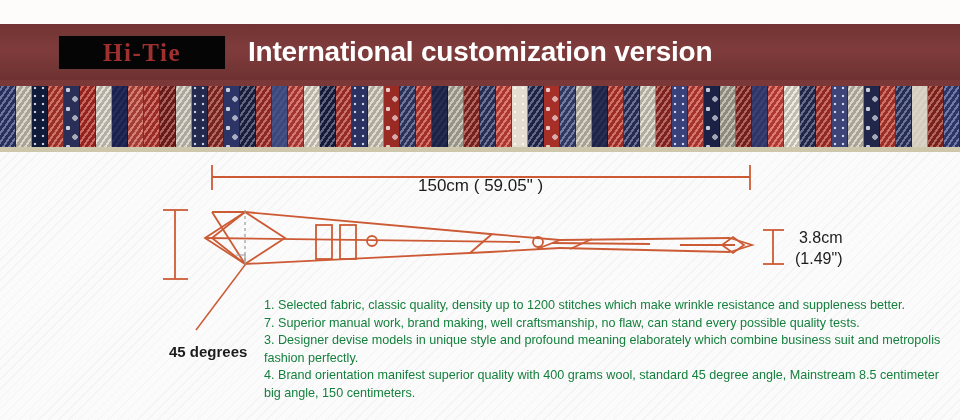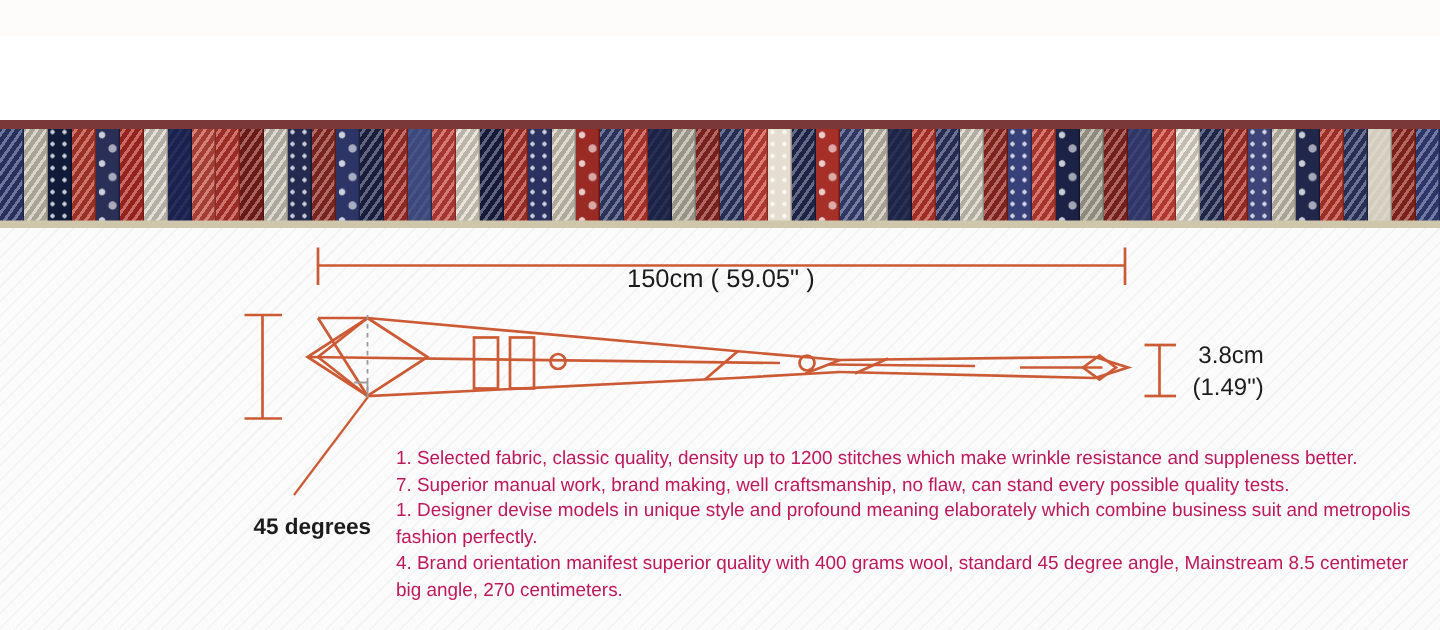--- a/index.html
+++ b/index.html
@@ -162,31 +162,37 @@
     font-size: 15px;
     font-weight: bold;
   }
 
   .spec-list {
     position: absolute;
     left: 264px; top: 297px;
     width: 690px;
     font-size: 12.6px;
     line-height: 17.6px;
-    color: #be185d;
+    color: #15803d;
   }
   .spec-list div { white-space: normal; }
 </style>
 </head>
 <body>
 
 <div id="page">
 
   <div class="top-gutter"></div>
 
+  <div class="header-bar">
+    <div class="logo-box">
+      <span class="logo-text">Hi-Tie</span>
+    </div>
+    <div class="header-title">International customization version</div>
+  </div>
 
   <div class="photo-strip">
     <div class="strip-topband"></div>
     <div class="strip-inner" id="strip-inner">
         <div class="tie " style="background: rgb(47, 58, 110); flex: 1 1 16px;"></div>
         <div class="tie " style="background: rgb(201, 195, 180); flex: 1 1 16px;"></div>
         <div class="tie dots" style="background: rgb(16, 27, 58); flex: 1 1 16px;"></div>
         <div class="tie " style="background: rgb(184, 58, 46); flex: 1 1 16px;"></div>
         <div class="tie floral" style="background: rgb(42, 47, 88); flex: 1 1 16px;"></div>
         <div class="tie " style="background: rgb(176, 42, 34); flex: 1 1 16px;"></div>
@@ -313,17 +319,17 @@
   <div class="lbl dim-right">
     <div>3.8cm</div>
     <div>(1.49")</div>
   </div>
 
   <div class="lbl angle-lbl">45 degrees</div>
 
   <div class="spec-list" id="spec-list">
       <div>1. Selected fabric, classic quality, density up to 1200 stitches which make wrinkle resistance and suppleness better.</div>
       <div>7. Superior manual work, brand making, well craftsmanship, no flaw, can stand every possible quality tests.</div>
-      <div>1. Designer devise models in unique style and profound meaning elaborately which combine business suit and metropolis fashion perfectly.</div>
-      <div>4. Brand orientation manifest superior quality with 400 grams wool, standard 45 degree angle, Mainstream 8.5 centimeter big angle, 270 centimeters.</div>
+      <div>3. Designer devise models in unique style and profound meaning elaborately which combine business suit and metropolis fashion perfectly.</div>
+      <div>4. Brand orientation manifest superior quality with 400 grams wool, standard 45 degree angle, Mainstream 8.5 centimeter big angle, 150 centimeters.</div>
     </div>
 
 </div>
 
 </body></html>

